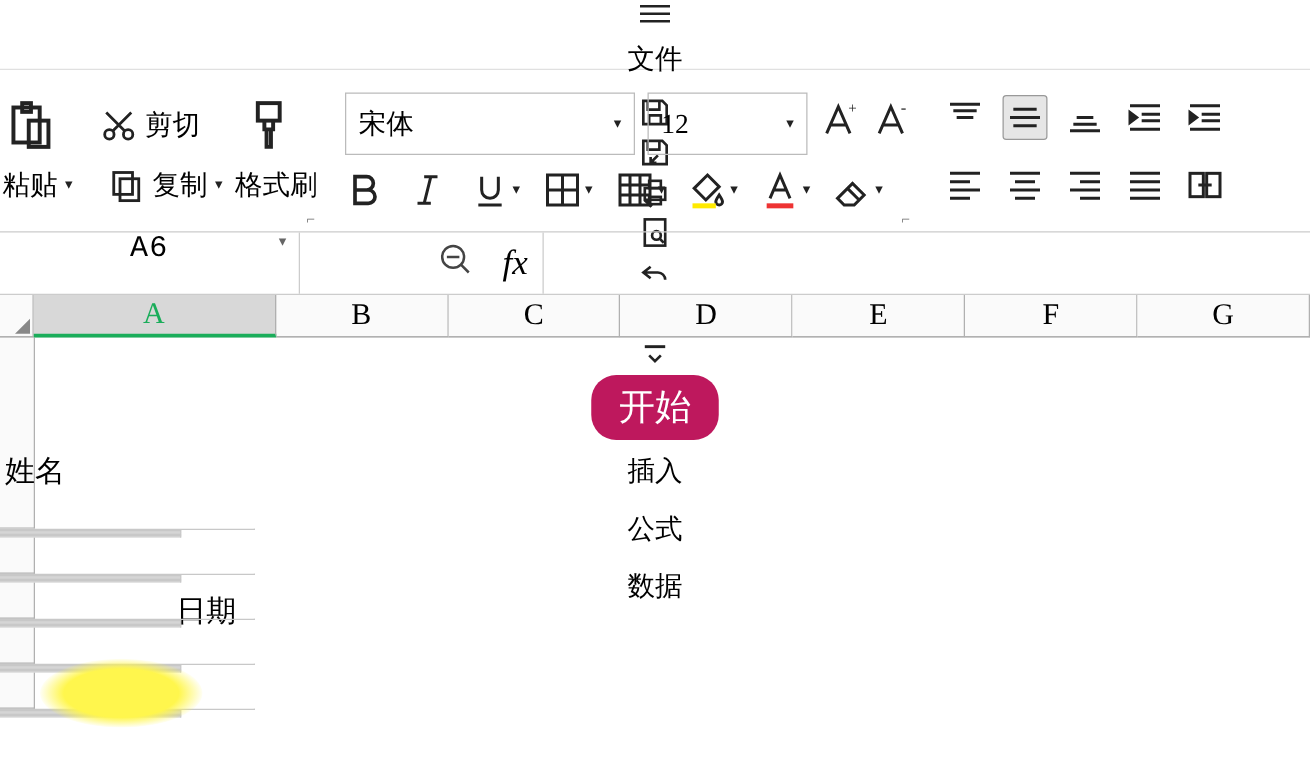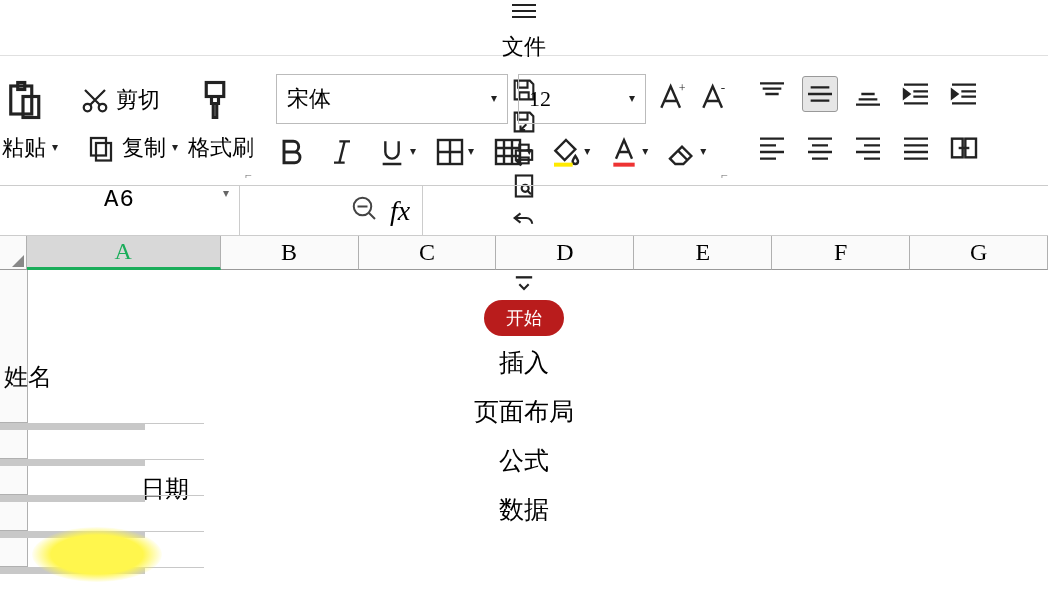--- a/index.html
+++ b/index.html
@@ -29,28 +29,28 @@
 .hamburger-icon span { height: 2px; background: #222; }
 .menu-text { font-size: 22px; padding: 6px 14px; cursor: default; }
 .menu-icon {
   width: 40px; height: 40px;
   display: flex; align-items: center; justify-content: center;
   cursor: default;
 }
 .menu-icon svg { width: 28px; height: 28px; stroke: #222; fill: none; stroke-width: 1.8; }
 .menu-icon.disabled svg { stroke: #aaa; }
 .menu-pill {
-  background: #b91c1c;
+  background: #be185d;
   color: #fff;
   border-radius: 20px;
   padding: 6px 22px;
-  font-size: 18px;
+  font-size: 29px;
   margin: 0 8px;
 }
-.menu-tab { font-size: 25px; padding: 6px 18px; margin: 0 8px; }
+.menu-tab { font-size: 22px; padding: 6px 18px; margin: 0 8px; }
 
 .ribbon {
   display: flex;
   align-items: center;
   height: 130px;
   border-bottom: 1px solid #ccc;
   position: relative;
 }
 .ribbon-group {
   display: flex;
@@ -108,21 +108,21 @@
 .name-box {
   width: 240px;
   height: 100%;
   display: flex;
   justify-content: center;
   border-right: 1px solid #ccc;
   position: relative;
 }
 .name-box-text { font-family: "Courier New", monospace; font-size: 24px; letter-spacing: 1px;}
 .name-box .dd { position: absolute; right: 10px; font-size: 12px; color: #666; }
-.fb-zoom { margin-left: 110px; display: flex; align-items: center; }
+.fb-zoom { margin-left: 110px; display: flex; align-items: center; gap: 12px; }
 .fb-zoom svg { width: 30px; height: 30px; stroke: #444; fill: none; stroke-width: 1.6; }
 .fx-label { font-style: italic; font-family: "Times New Roman", serif; font-size: 28px; margin-left: 10px; }
 .formula-input { flex: 1; height: 100%; border-left: 1px solid #ccc; margin-left: 12px; }
 
 .sheet { position: relative; }
 .col-headers { display: flex; height: 34px; }
 .corner-cell {
   width: 28px; border-right: 1px solid #b0b0b0; border-bottom: 1px solid #999;
   background: #fafafa;
   position: relative;
@@ -243,21 +243,20 @@
   </div>
   <div class="menu-icon">
     <svg viewBox="0 0 24 24">
         <rect x="5" y="7" width="14" height="2" fill="#222" stroke="none"></rect>
         <path d="M8 14l4 4 4-4"></path>
       </svg>
   </div>
 
   <div class="menu-pill">开始</div>
   <div class="menu-tab">插入</div>
-  <div class="menu-tab">页面布局</div>
   <div class="menu-tab">公式</div>
   <div class="menu-tab">数据</div>
 </div>
 
 <div class="ribbon">
 
   <div class="ribbon-group">
     <div class="rb-row">
       <div class="big-btn">
         <svg viewBox="0 0 24 24">

